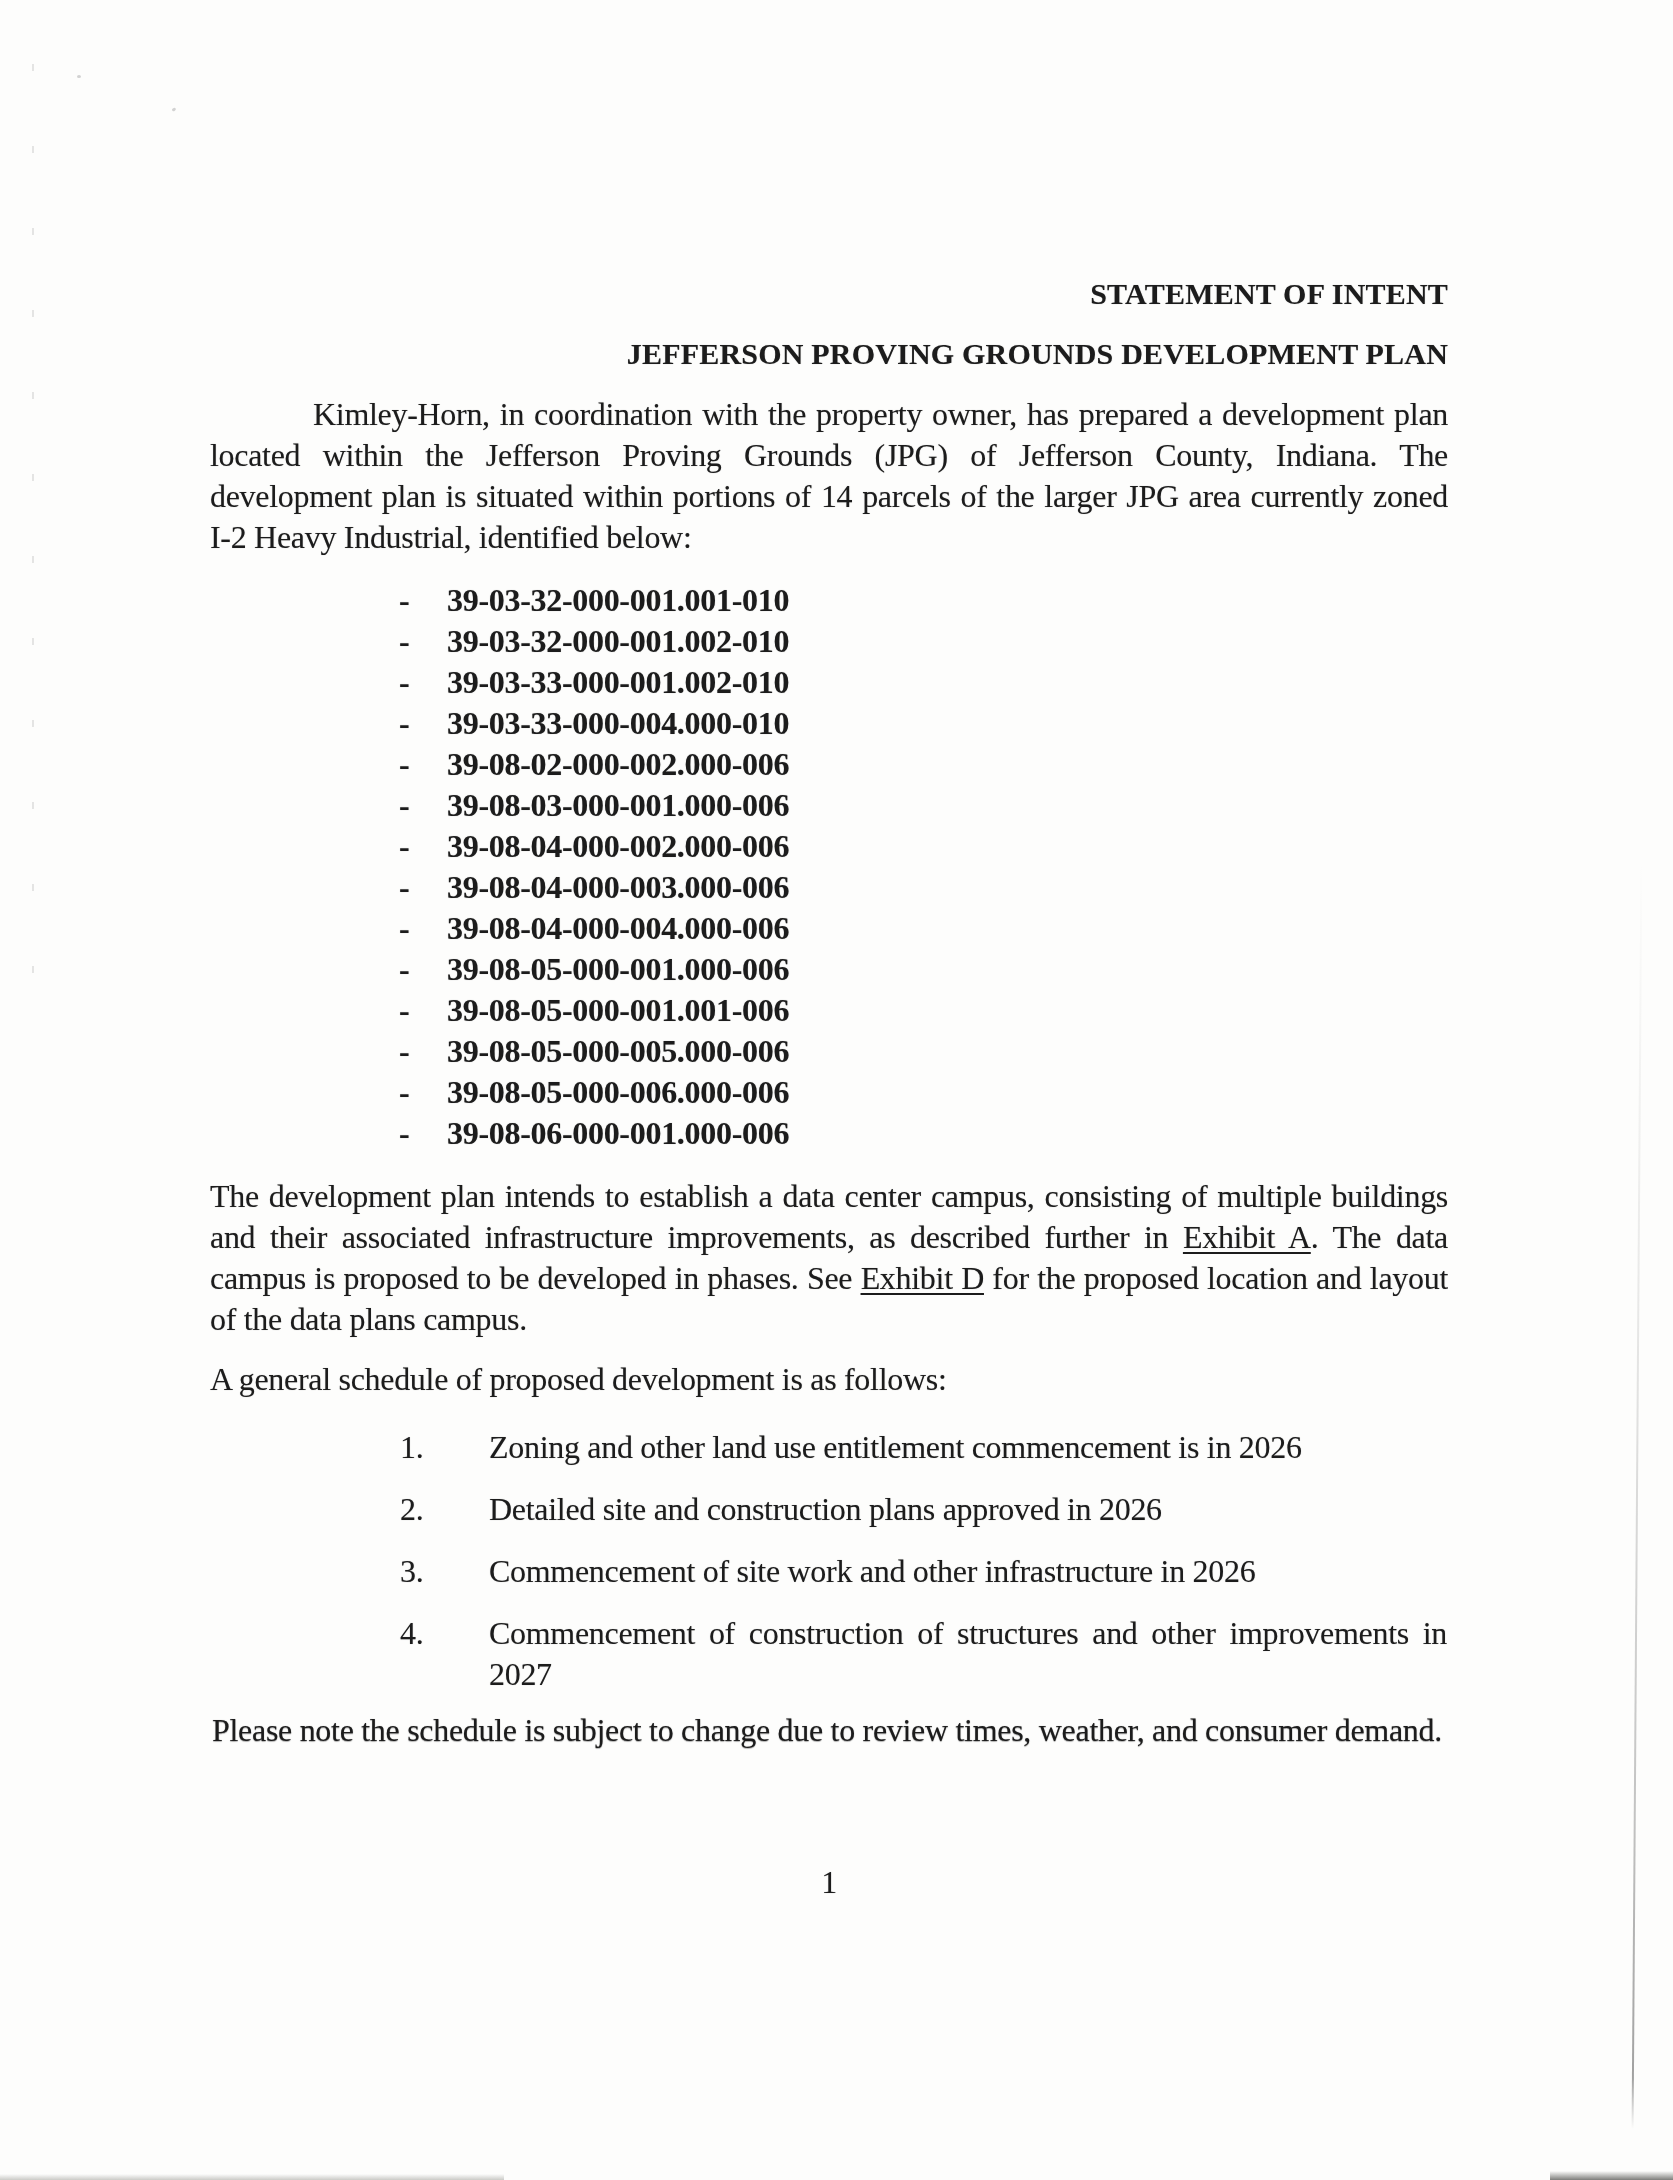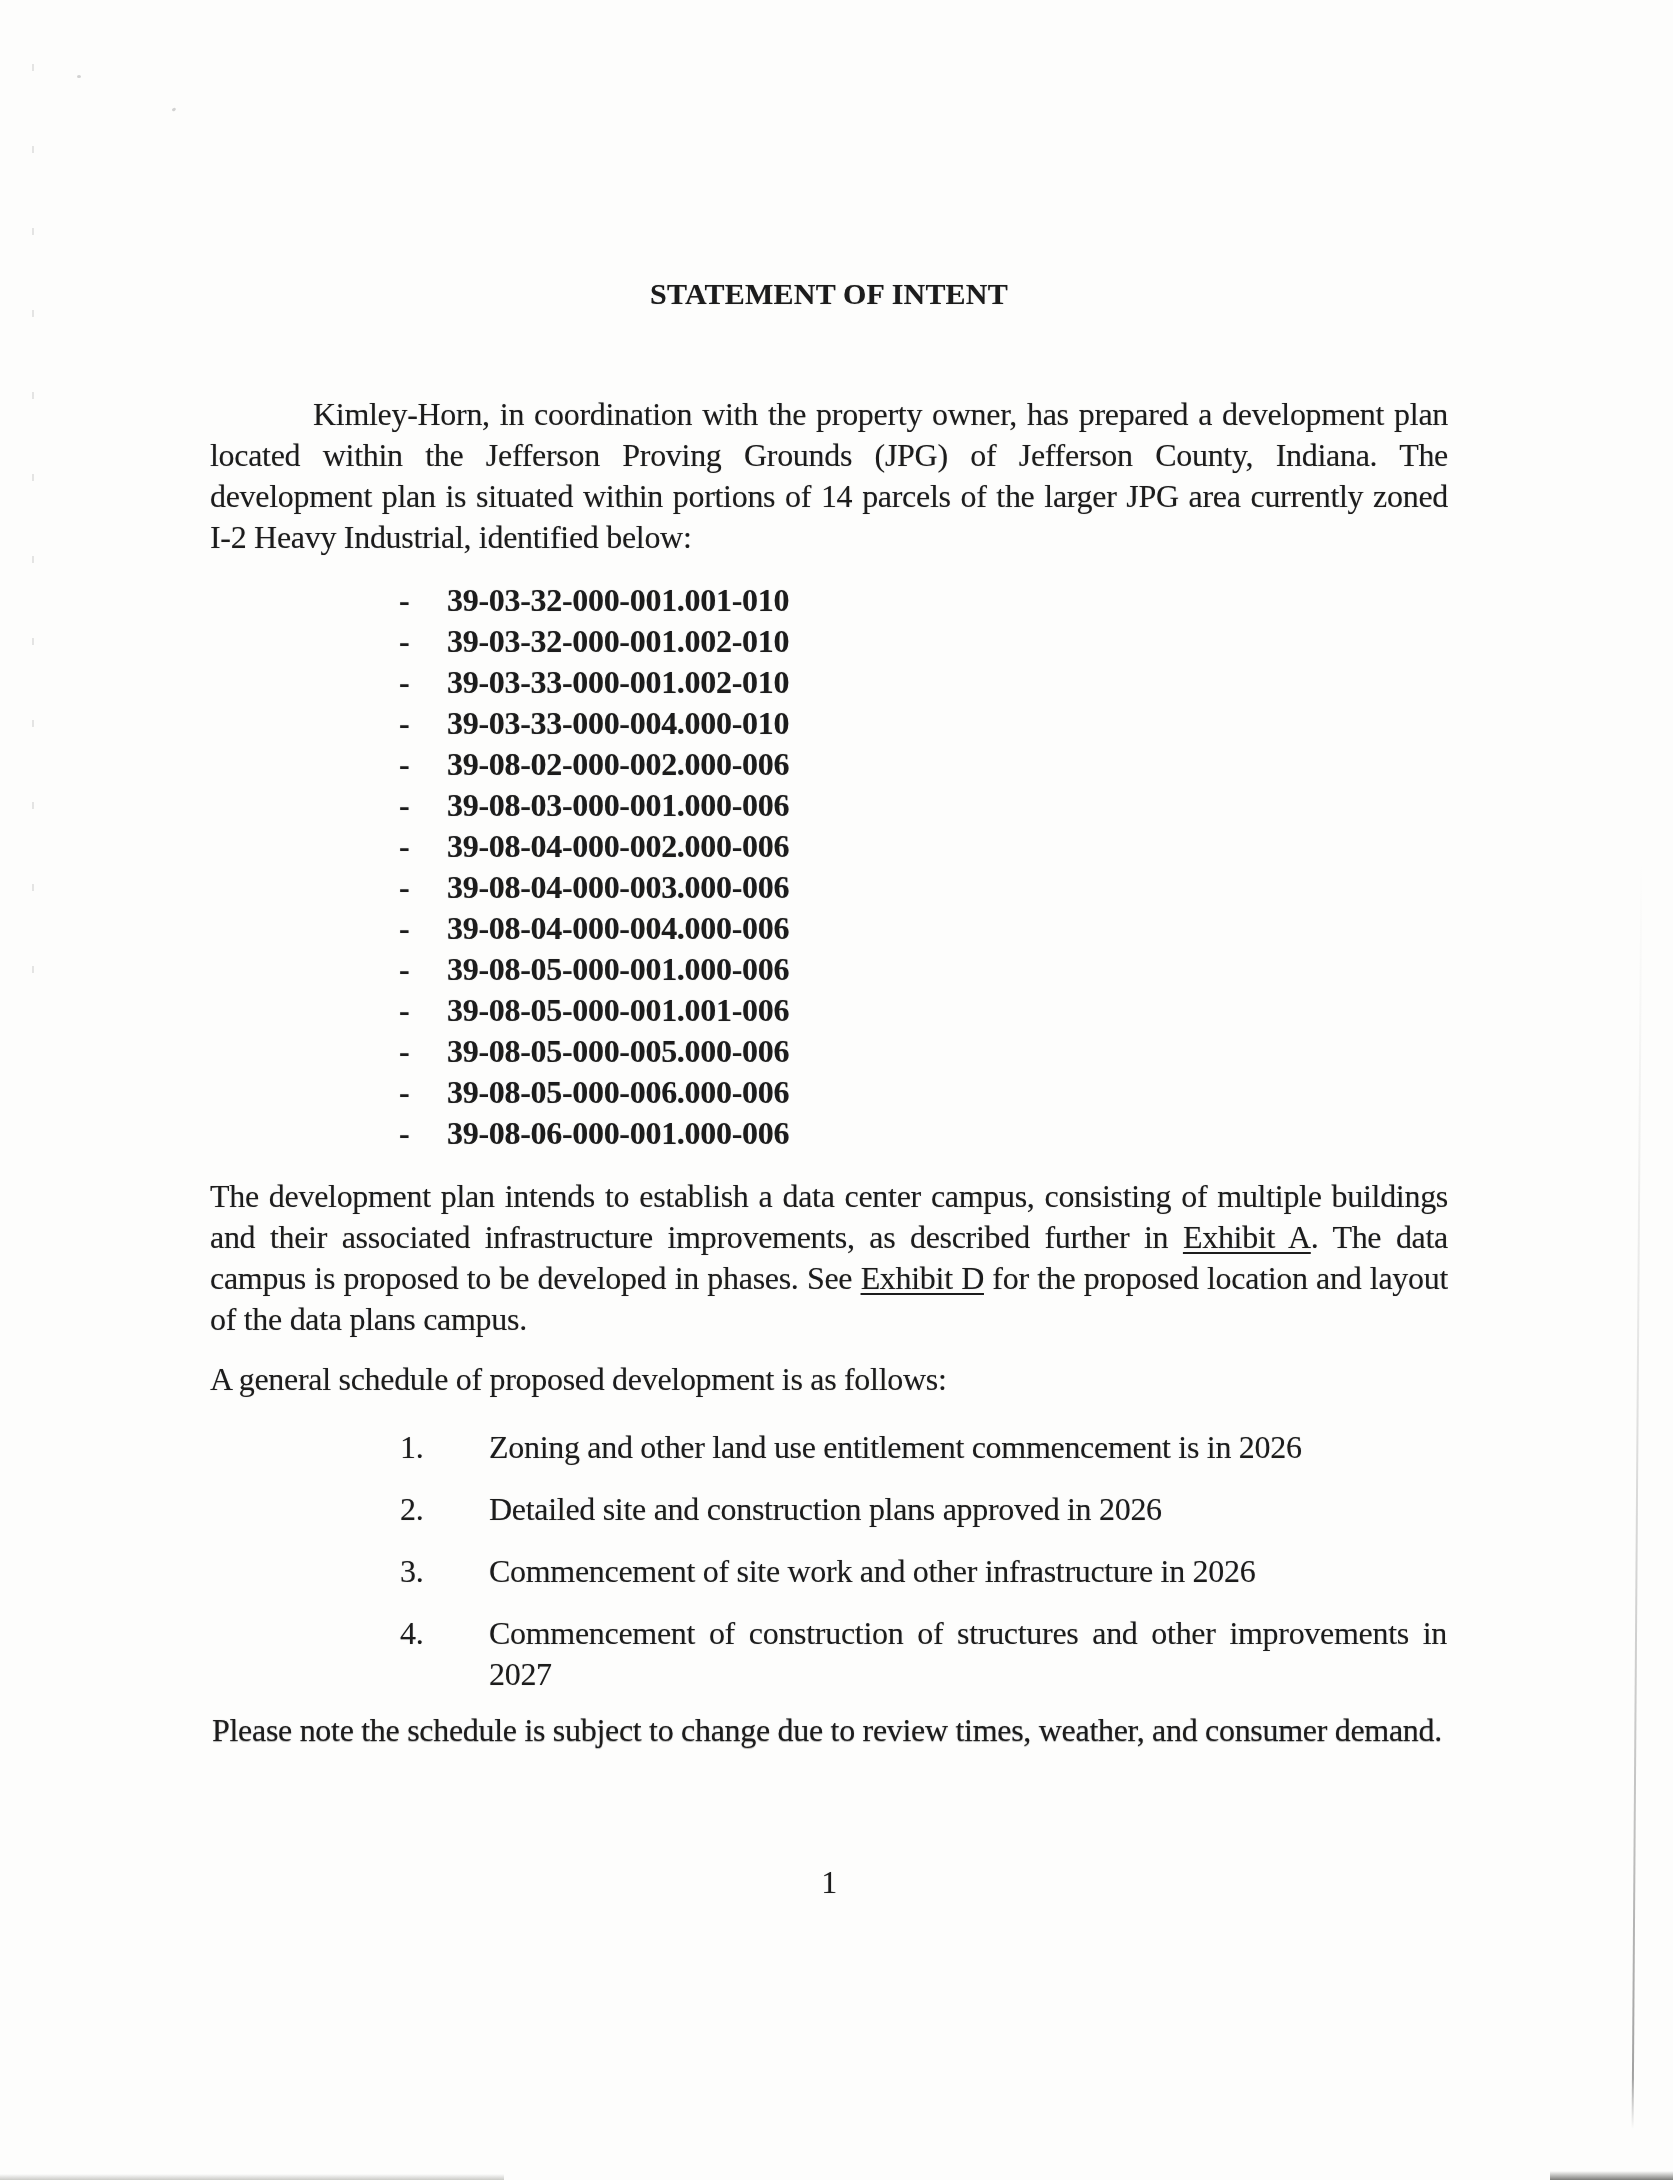--- a/index.html
+++ b/index.html
@@ -6,21 +6,21 @@
   .page{
     position:relative;
     width:1674px;height:2181px;
     background:#fdfdfc;
     font-family:"Liberation Serif","DejaVu Serif",serif;
     color:#1c1c1c;
     overflow:hidden;
   }
   .txt{ text-shadow:0 0 0.9px rgba(30,30,30,.38); }
   .block{ position:absolute; left:210px; width:1238px; font-size:32px; line-height:41px; letter-spacing:-0.3px; }
-  .title{ font-weight:700; font-size:30px; text-align:center; letter-spacing:0.2px; }
+  .title{ font-weight:700; font-size:30px; text-align:right; letter-spacing:0.2px; }
   
   .jline{ height:41px; overflow:hidden; text-align:justify; }
   .jline::after{ content:""; display:inline-block; width:100%; height:0; }
   .nline{ height:41px; white-space:nowrap; }
   .indent{ padding-left:103px; }
   
   .parcel{ height:41px; white-space:nowrap;font-weight:bold; }
   .parcel .dash{ display:inline-block; width:48px; margin-left:189px; }
   
   .sched-item{ position:relative; margin-bottom:21px; }
@@ -59,20 +59,21 @@
 <div class="page">
 
   <div class="art left-dots"></div>
   <div class="art right-edge"></div>
   <div class="art bottom-left"></div>
   <div class="art bottom-right"></div>
   <div class="art speck s1"></div>
   <div class="art speck s2"></div>
 
   <div class="block title txt" style="top:273px;">STATEMENT OF INTENT</div>
+  <div class="block title txt" style="top:333px;">JEFFERSON PROVING GROUNDS DEVELOPMENT PLAN</div>
 
   <div class="block txt" style="top:394px;">
     <div class="jline indent">Kimley-Horn, in coordination with the property owner, has prepared a development plan</div>
     <div class="jline">located within the Jefferson Proving Grounds (JPG) of Jefferson County, Indiana.  The</div>
     <div class="jline">development plan is situated within portions of 14 parcels of the larger JPG area currently zoned</div>
     <div class="nline">I-2 Heavy Industrial, identified below:</div>
   </div>
 
   <div class="block txt" style="top:580px;">
     <div class="parcel"><span class="dash">-</span><span>39-03-32-000-001.001-010</span></div>

